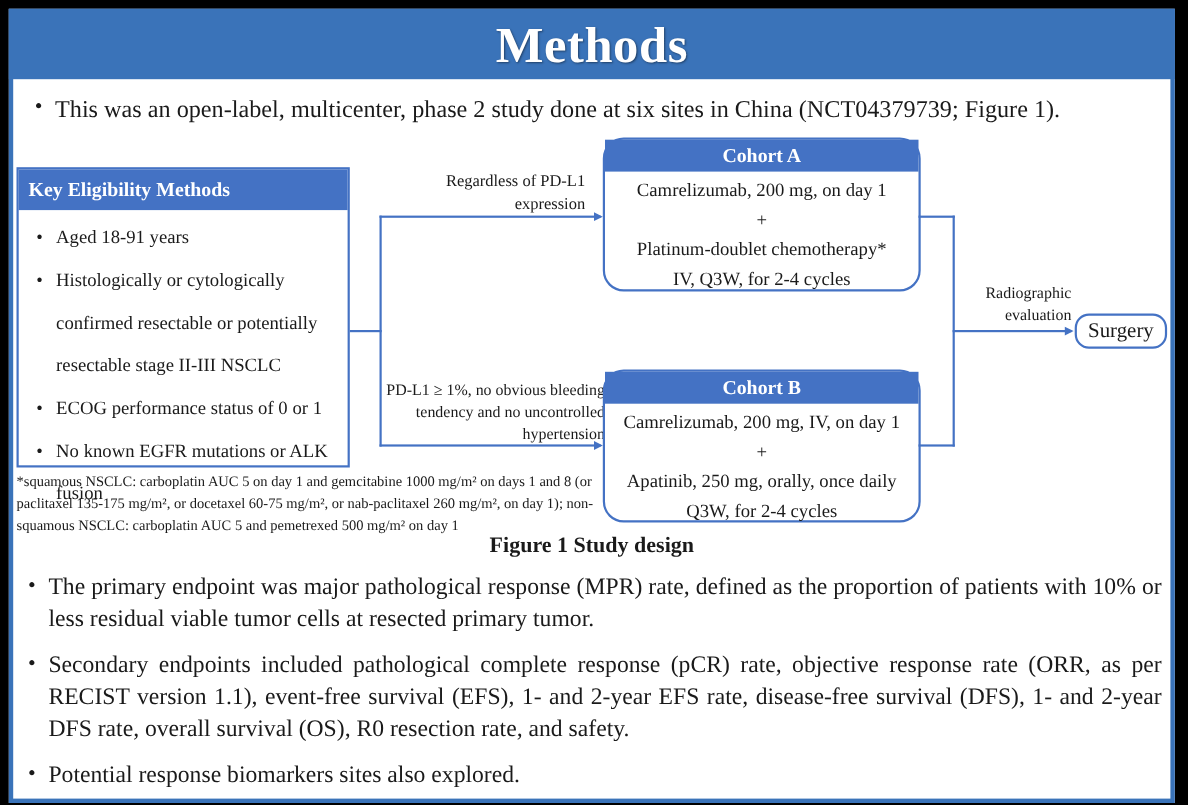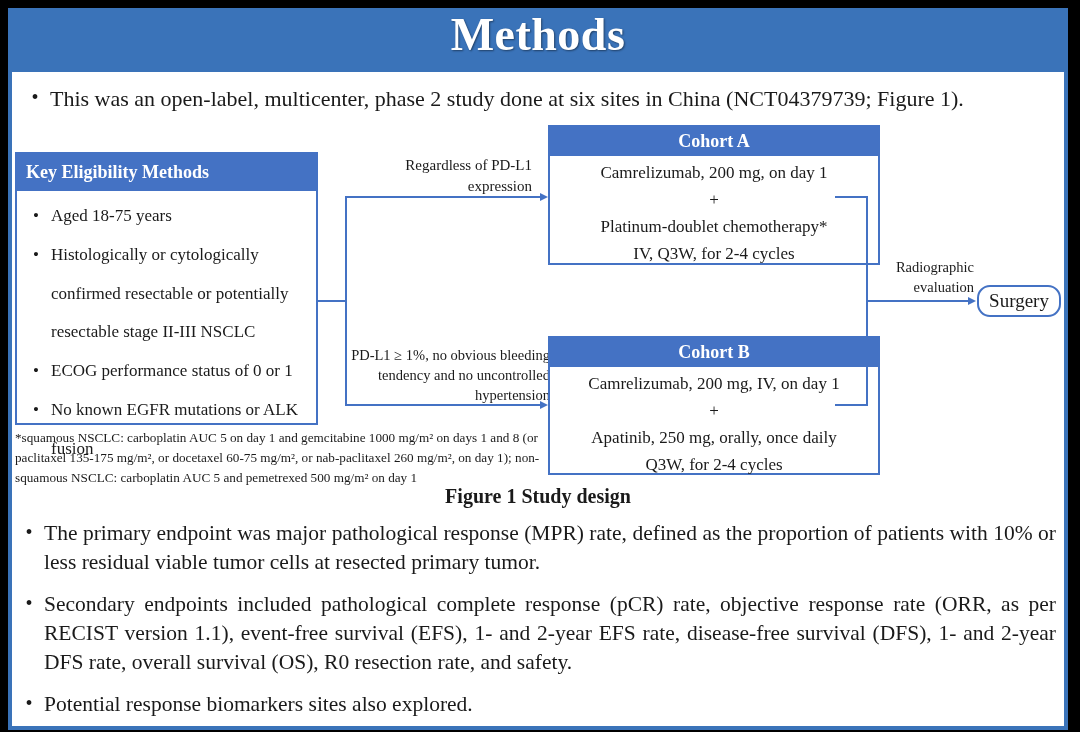--- a/index.html
+++ b/index.html
@@ -10,21 +10,21 @@
   *{margin:0;padding:0;box-sizing:border-box;}
   html,body{width:1080px;height:732px;background:#000;overflow:hidden;}
   body{font-family:"Liberation Serif","DejaVu Serif",serif;color:#1a1a1a;position:relative;}
 
   .slide{
     position:absolute;left:8px;top:8px;width:1060px;height:722px;
     background:#fff;border:4px solid var(--title-band);
   }
   .title-banner{
     position:absolute;left:-4px;top:-4px;width:1060px;height:64px;
-    background:var(--title-band);display:flex;align-items:flex-start;justify-content:center;
+    background:var(--title-band);display:flex;align-items:center;justify-content:center;
   }
   .title-banner .t{
     color:#fff;font-size:46px;font-weight:bold;letter-spacing:.5px;
     text-shadow:1px 1px 2px rgba(0,0,0,.45);
   }
   .intro{
     position:absolute;left:8px;top:72px;width:1020px;
     font-size:22px;display:flex;
   }
   .bullet-mark{flex:0 0 30px;text-align:center;font-size:20px;line-height:1.35;}
@@ -37,21 +37,21 @@
     background:var(--box-header);color:#fff;font-weight:bold;
     display:flex;align-items:center;
   }
   .elig{left:3px;top:140px;width:303px;height:273px;}
   .elig .hdr{height:37px;font-size:18px;padding-left:9px;}
   .elig .body{padding:6px 4px 0 4px;}
   .elig .item{display:flex;font-size:17px;line-height:2.28;}
   .elig .item .bm{flex:0 0 30px;text-align:center;}
   .elig .item .it{flex:1;padding-right:2px;}
 
-  .cohort{width:332px;}
+  .cohort{width:289px;border-radius:19px;}
   .cohort .hdr{justify-content:center;font-size:18px;height:29px;}
   .cohort .body{padding-top:4px;text-align:center;font-size:17px;line-height:1.58;}
   .cohort-a{left:536px;top:113px;height:140px;}
   .cohort-b{left:536px;top:324px;height:139px;}
 
   .surgery{
     left:965px;top:273px;width:84px;height:32px;
     display:flex;align-items:center;justify-content:center;font-size:19px;border-radius:13px;
   }
 
@@ -97,21 +97,21 @@
   <div class="intro">
     <div class="bullet-mark">•</div>
     <div class="txt">This was an open-label, multicenter, phase 2 study done at six sites in China (NCT04379739; Figure 1).</div>
   </div>
 
   <div class="dbox elig">
     <div class="hdr">Key  Eligibility Methods</div>
     <div class="body">
       <div class="item">
         <span class="bm">•</span>
-        <span class="it">Aged 18-75 years</span>
+        <span class="it">Aged 18-91 years</span>
       </div>
       <div class="item">
         <span class="bm">•</span>
         <span class="it">Histologically or cytologically confirmed resectable or potentially resectable stage II-III NSCLC</span>
       </div>
       <div class="item">
         <span class="bm">•</span>
         <span class="it">ECOG performance status of 0 or 1</span>
       </div>
       <div class="item">

